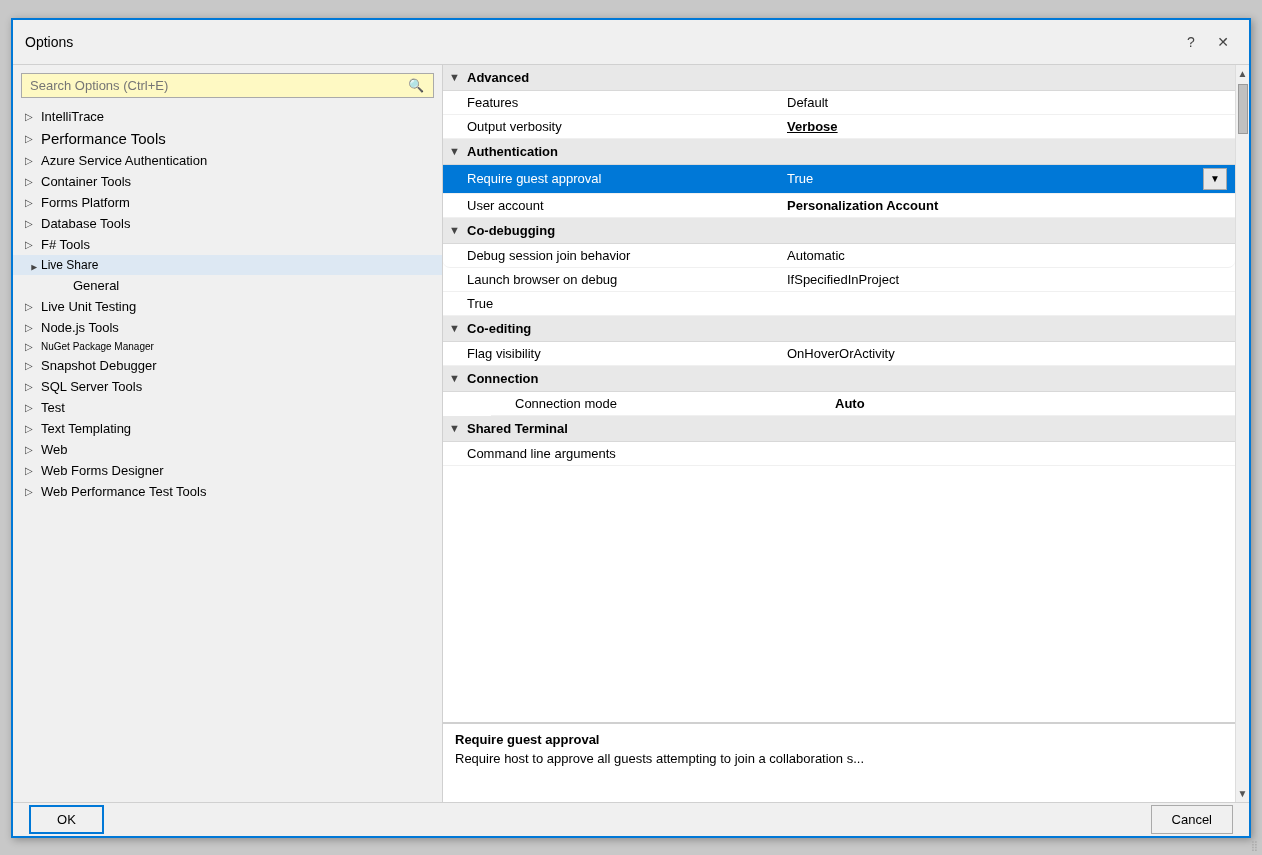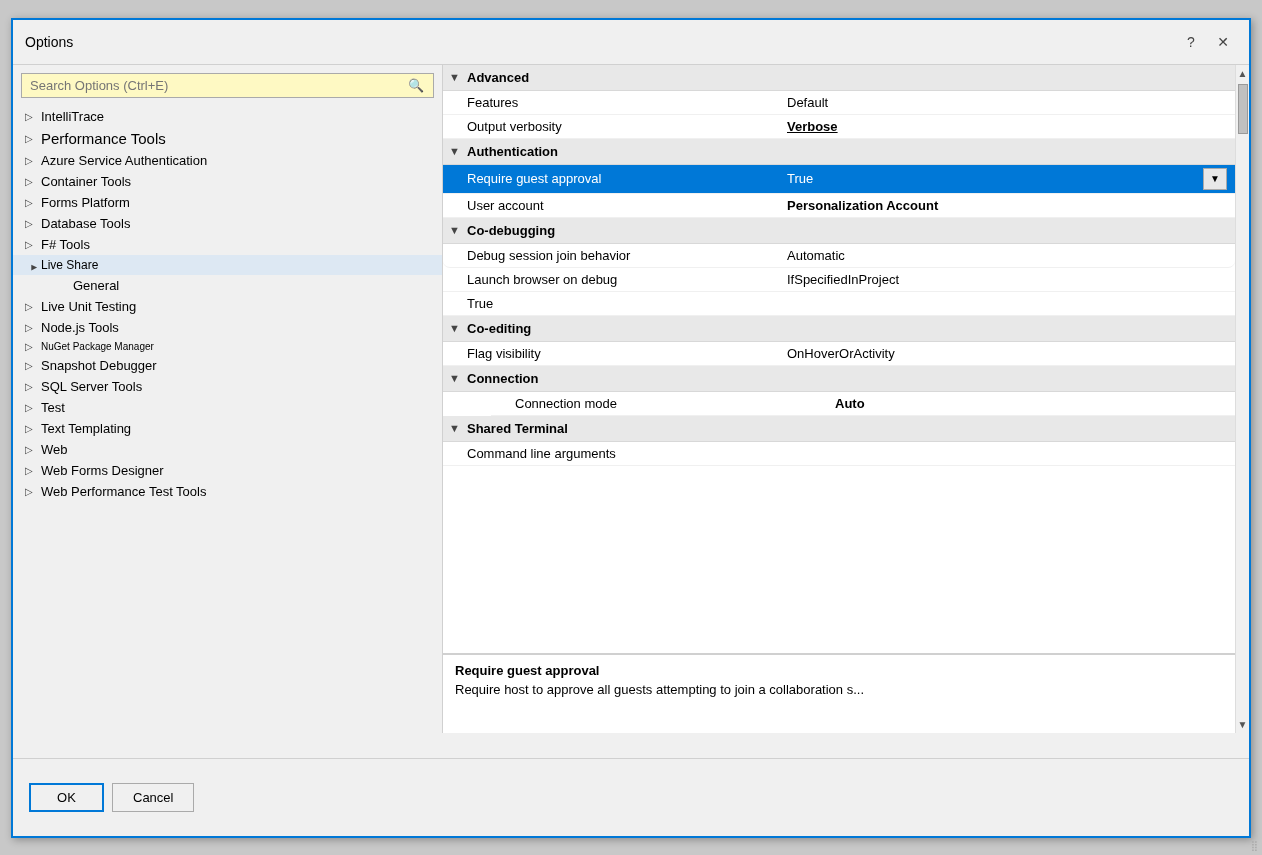--- a/index.html
+++ b/index.html
@@ -84,28 +84,27 @@
     .description-panel {
       border-top: 2px solid #d0d0d0;
       padding: 8px 12px;
       background: white;
       min-height: 80px;
       flex-shrink: 0;
     }
     .description-title { font-weight: bold; font-size: 13px; margin-bottom: 4px; }
     .description-text { font-size: 13px; color: #000; }
     .bottom-bar {
-      padding: 24px 16px;
+      padding: 2px 16px;
       background: #f0f0f0;
       border-top: 1px solid #d0d0d0;
       display: flex;
-      justify-content: flex-start;
+      justify-content: space-between;
       gap: 8px;
       flex-shrink: 0;
-      margin-top: 25px;
     }
     .btn {
       padding: 5px 20px;
       font-size: 13px;
       cursor: pointer;
       background: #f0f0f0;
       border: 1px solid #aaa;
       min-width: 75px;
     }
     .btn.primary { background: #f0f0f0; border: 2px solid #0078d7; }

